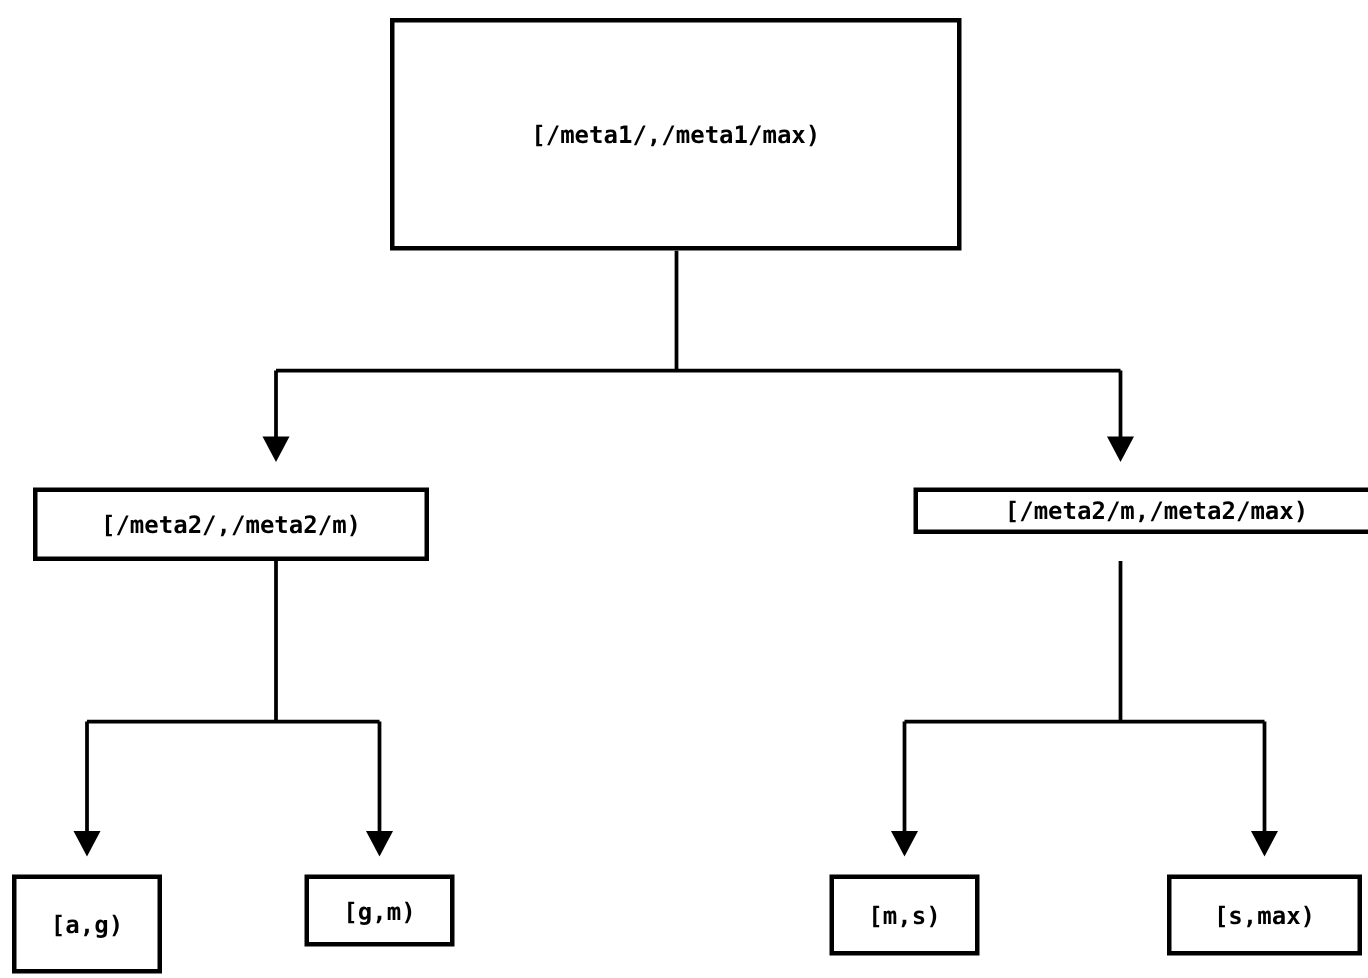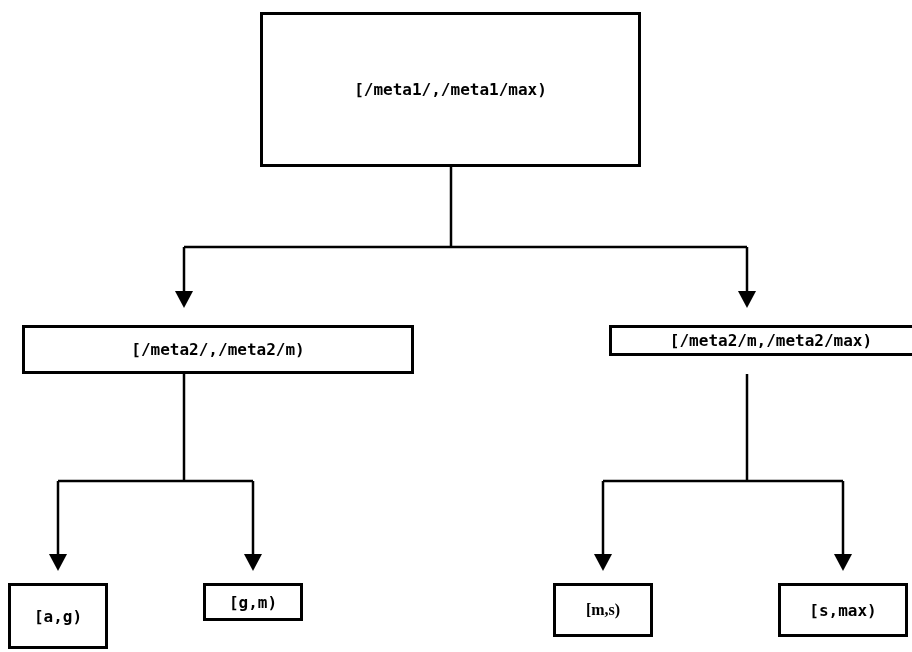--- a/index.html
+++ b/index.html
@@ -40,25 +40,25 @@
     display: flex;
     align-items: center;
     justify-content: center;
     color: #000000;
     font-size: 16px;
     font-weight: 700;
     letter-spacing: 0;
     white-space: nowrap;
   }
   .node-root      { left: 260px; top: 12px;  width: 381px; height: 155px; }
-  .node-left      { left: 22px;  top: 325px; width: 392px; height: 49px; justify-content: center; }
+  .node-left      { left: 22px;  top: 325px; width: 264px; height: 49px; justify-content: center; }
   .node-right     { left: 585px; top: 325px; width: 324px; height: 31px; margin-left: 24px; }
   .node-leaf-ag   { left: 8px;   top: 583px; width: 100px; height: 66px; }
-  .node-leaf-gm   { left: 203px; top: 583px; width: 100px; height: 38px; }
-  .node-leaf-ms   { left: 553px; top: 583px; width: 100px; height: 54px; font-family: Liberation Serif, serif; }
+  .node-leaf-gm   { left: 203px; top: 583px; width: 100px; height: 48px; }
+  .node-leaf-ms   { left: 553px; top: 583px; width: 100px; height: 54px; }
   .node-leaf-smax { left: 778px; top: 583px; width: 130px; height: 54px; align-items: center; }
 </style>
 </head>
 <body>
 
 <div class="canvas">
 
   <svg class="edges" viewBox="0 0 912 652" xmlns="http://www.w3.org/2000/svg">
 
     <path class="line" d="M451,167 L451,247"></path>

